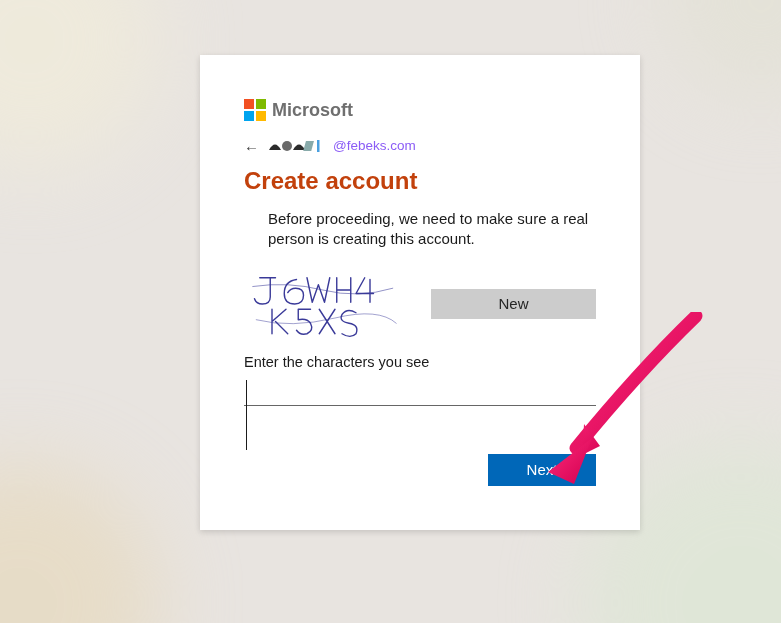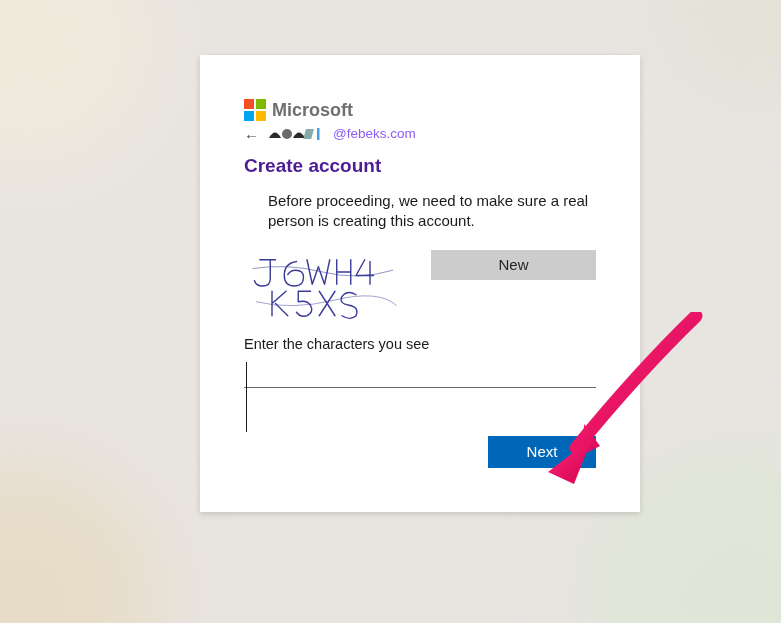--- a/index.html
+++ b/index.html
@@ -24,32 +24,32 @@
 
     .card {
       position: absolute;
       top: 55px;
       left: 200px;
       width: 440px;
       background: #ffffff;
       box-shadow: 0 2px 6px rgba(0,0,0,0.15);
       padding: 44px 44px 44px 44px;
     }
-    .ms-logo-row { display: flex; align-items: flex-end; gap: 6px; margin-bottom: 4px; }
+    .ms-logo-row { display: flex; align-items: flex-end; gap: 6px; margin-bottom: 16px; }
     .ms-logo { width: 22px; height: 22px; display: block; }
     .ms-logo-text { font-size: 18px; font-weight: 600; color: #6f6f6f; }
     .identity-row { display: flex; align-items: center; gap: 6px; font-size: 13.5px; color: #262626; margin-bottom: 14px; }
     .back-arrow { font-size: 15px; color: #404040; cursor: pointer; user-select: none; line-height: 1; margin-right: 2px; }
     .email { font-size: 13.5px; color: #8b5cf6; }
     .email-prefix { display: inline-flex; align-items: center; gap: 0; }
 
-    .title { font-size: 19px; font-weight: 600; color: #4c1d95; margin-bottom: 14px; }
+    .title { font-size: 24px; font-weight: 600; color: #c2410c; margin-bottom: 14px; }
     .desc { font-size: 15px; color: #1b1b1b; line-height: 1.35; margin-bottom: 18px; max-width: 330px; margin-left: 24px; }
 
-    .captcha-row { display: flex; align-items: flex-start; gap: 12px; margin-bottom: 14px; }
+    .captcha-row { display: flex; align-items: center; gap: 12px; margin-bottom: 14px; }
     .captcha-img {
       width: 175px; height: 72px;
       display: flex; align-items: center; justify-content: center;
       overflow: hidden;
     }
     .captcha-svg { width: 100%; height: 100%; }
     .captcha-buttons { flex: 1; display: flex; flex-direction: column; gap: 10px; }
     .captcha-btn {
       background: #cccccc;
       color: #262626;

